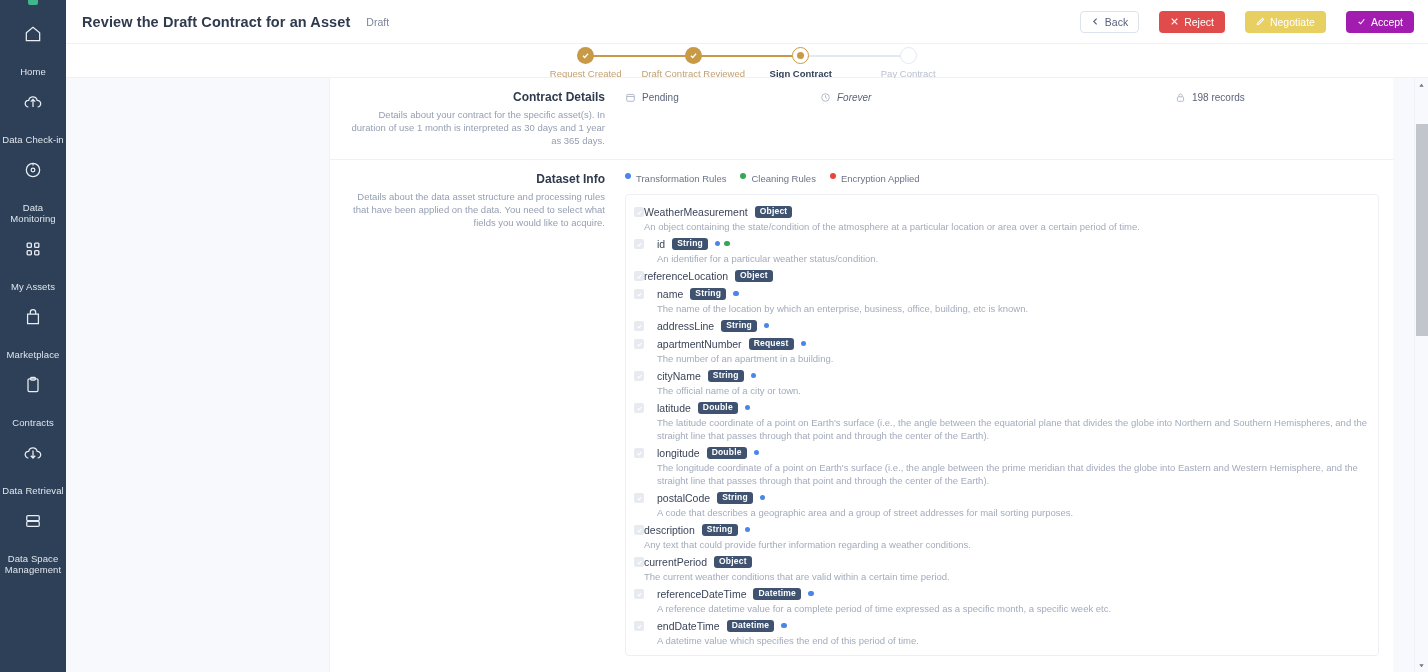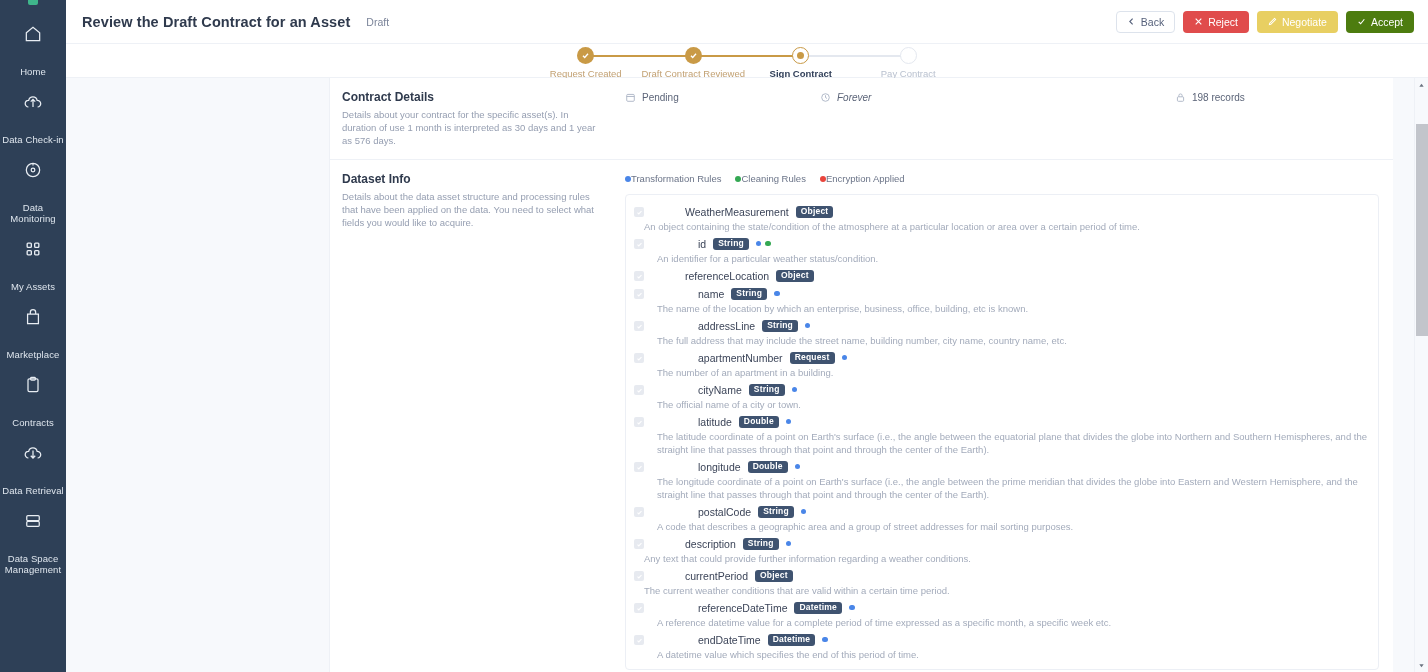--- a/index.html
+++ b/index.html
@@ -42,28 +42,28 @@
     height: 44px; flex: 0 0 44px; background: #ffffff;
     display: flex; align-items: center; padding: 0 14px 0 16px;
     border-bottom: 1px solid #eef1f6;
   }
   .page-title { font-size: 14.5px; font-weight: bold; color: #2f3a4d; letter-spacing: .1px; }
   .page-status { font-size: 10.5px; color: #7b8499; margin-left: 16px; }
   .topbar-spacer { flex: 1; }
   .btn {
     height: 22px; display: inline-flex; align-items: center; gap: 5px;
     padding: 0 10px; border-radius: 4px; font-size: 10.5px;
-    margin-left: 8px; cursor: pointer; border: 1px solid transparent;
+    margin-left: 20px; cursor: pointer; border: 1px solid transparent;
     white-space: nowrap;
   }
   .btn svg { width: 9px; height: 9px; display: block; }
   .btn-back { background: #fff; border-color: #dde3ec; color: #55607a; }
   .btn-reject { background: #e04c4c; color: #fff; }
   .btn-negotiate { background: #e8cf62; color: #fff; }
-  .btn-accept { background: #4d7c0f; color: #fff; }
+  .btn-accept { background: #a21caf; color: #fff; }
 
   
   .stepper-wrap {
     height: 34px; flex: 0 0 34px; background: #ffffff;
     display: flex; align-items: flex-start; justify-content: center;
     border-bottom: 1px solid #eef1f6;
   }
   .stepper { display: flex; width: 430px; padding-top: 3px; }
   .step { flex: 1; position: relative; display: flex; flex-direction: column; align-items: center; }
   .step .bar { position: absolute; top: 8px; height: 1.5px; width: 100%; left: 50%; background: #c99a46; }
@@ -87,52 +87,52 @@
   .content { flex: 1; display: flex; overflow: hidden; background: #f7f9fc; position: relative; }
   .gutter { flex: 0 0 263px; background: #f7f9fc; }
   .panel {
     flex: 1; background: #fff; border-left: 1px solid #eef1f6;
     overflow: hidden; position: relative; margin-right: 35px;
   }
   .panel-inner { padding: 0; }
 
   .section { display: flex; padding: 12px 0 0 12px; }
   .section.bordered { border-bottom: 1px solid #eef1f6; padding-bottom: 12px; }
-  .sec-left { flex: 0 0 283px; padding-right: 20px; }
+  .sec-left { flex: 0 0 283px; padding-right: 20px; text-align: right; }
   .sec-title { font-size: 12px; font-weight: bold; color: #2f3a4d; margin-bottom: 4px; }
   .sec-desc { font-size: 9.5px; line-height: 13px; color: #959eb1; }
   .sec-right { flex: 1; }
 
   .meta-row { display: flex; padding-top: 2px; }
   .meta { display: flex; align-items: center; gap: 6px; font-size: 10px; color: #5b6478; }
   .meta svg { width: 11px; height: 11px; color: #aab3c3; display: block; }
   .meta.m1 { width: 195px; }
   .meta.m2 { width: 355px; font-style: italic; }
 
   
   .legend { display: flex; gap: 14px; align-items: center; margin-bottom: 10px; padding-top: 1px; }
-  .legend-item { display: flex; align-items: center; font-size: 9.5px; color: #6b7488; }
+  .legend-item { display: flex; gap: 5px; font-size: 9.5px; color: #6b7488; }
   .lg-dot { width: 6px; height: 6px; border-radius: 50%; display: block; }
 
   
   .field-card {
     border: 1px solid #eceff5; border-radius: 4px;
     background: #fff; padding: 8px 10px 6px 8px;
     margin-right: 14px;
   }
   .field-row { display: flex; align-items: flex-start; padding: 1px 0 0; }
   .chk {
     width: 10px; height: 10px; flex: 0 0 10px; border-radius: 2px;
     background: #e7eaf0; position: relative; margin-top: 3px;
     display: flex; align-items: center; justify-content: center;
   }
   .chk svg { width: 7px; height: 7px; color: #ffffff; display: block; }
   .field-body { flex: 1; padding-bottom: 2px; }
   .field-head { display: flex; align-items: center; gap: 7px; height: 15px; }
-  .field-name { font-size: 10.5px; color: #3b4considering; color: #3b4458; margin-left: 41px; }
+  .field-name { font-size: 10.5px; color: #3b4considering; color: #3b4458; }
   .type-badge {
     font-size: 8.5px; color: #fff; background: #3f5370;
     border-radius: 3px; padding: 1.5px 5px 2px; line-height: 1;
     font-weight: bold; letter-spacing: .2px;
   }
   .rule-dots { display: flex; gap: 4px; align-items: center; }
   .rule-dot { width: 5.5px; height: 5.5px; border-radius: 50%; display: block; }
   .field-desc { font-size: 9.5px; line-height: 13px; color: #a3abbb; padding-top: 1px; }
 
   .ind-0 { margin-left: 0; }
@@ -317,21 +317,21 @@
 
     <div class="content">
       <div class="gutter"></div>
 
       <div class="panel">
         <div class="panel-inner">
 
           <div class="section bordered">
             <div class="sec-left">
               <div class="sec-title">Contract Details</div>
-              <div class="sec-desc">Details about your contract for the specific asset(s). In duration of use 1 month is interpreted as 30 days and 1 year as 576 days.</div>
+              <div class="sec-desc">Details about your contract for the specific asset(s). In duration of use 1 month is interpreted as 30 days and 1 year as 365 days.</div>
             </div>
             <div class="sec-right">
               <div class="meta-row">
                 <div class="meta m1">
                   <span>
                     <svg viewBox="0 0 16 16" fill="none" stroke="currentColor" stroke-width="1.3">
                         <rect x="2.5" y="3.5" width="11" height="10" rx="1.5"></rect>
                         <path d="M2.5 6.5 H13.5"></path>
                       </svg>
                   </span>
@@ -449,21 +449,20 @@
                       </svg>
                     </div>
                     <div class="field-body">
                       <div class="field-head ind-1">
                         <span class="field-name">addressLine</span>
                         <span class="type-badge">String</span>
                         <span class="rule-dots">
                           <span class="rule-dot" style="background: rgb(74, 134, 232);"></span>
                         </span>
                       </div>
-                      <div class="field-desc ind-1">The full address that may include the street name, building number, city name, country name, etc.</div>
                     </div>
                   </div>
                   <div class="field-row">
                     <div class="chk">
                       <svg viewBox="0 0 16 16" fill="none" stroke="currentColor" stroke-width="2.6">
                         <path d="M3.5 8.3 L6.4 11.2 L12.5 5"></path>
                       </svg>
                     </div>
                     <div class="field-body">
                       <div class="field-head ind-1">

